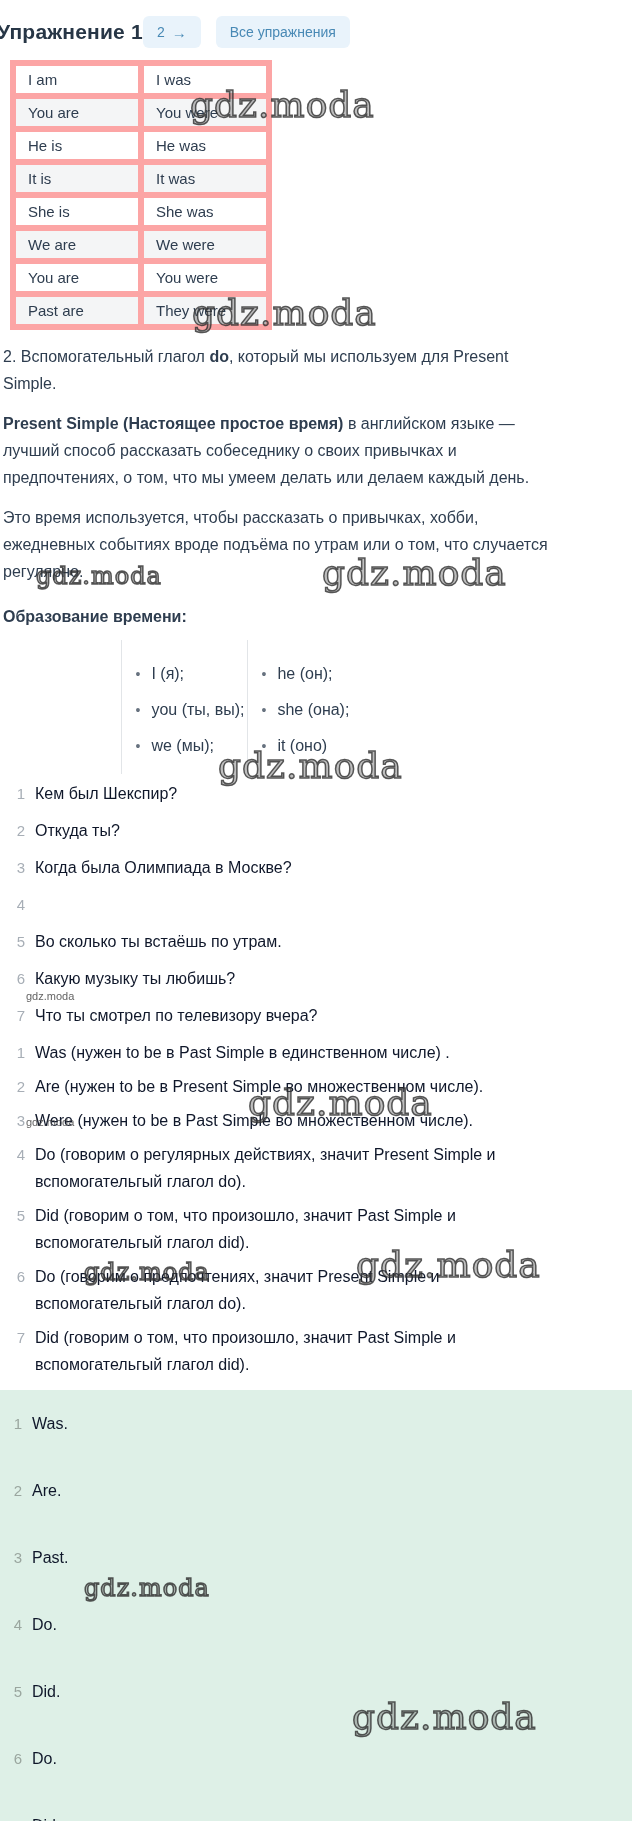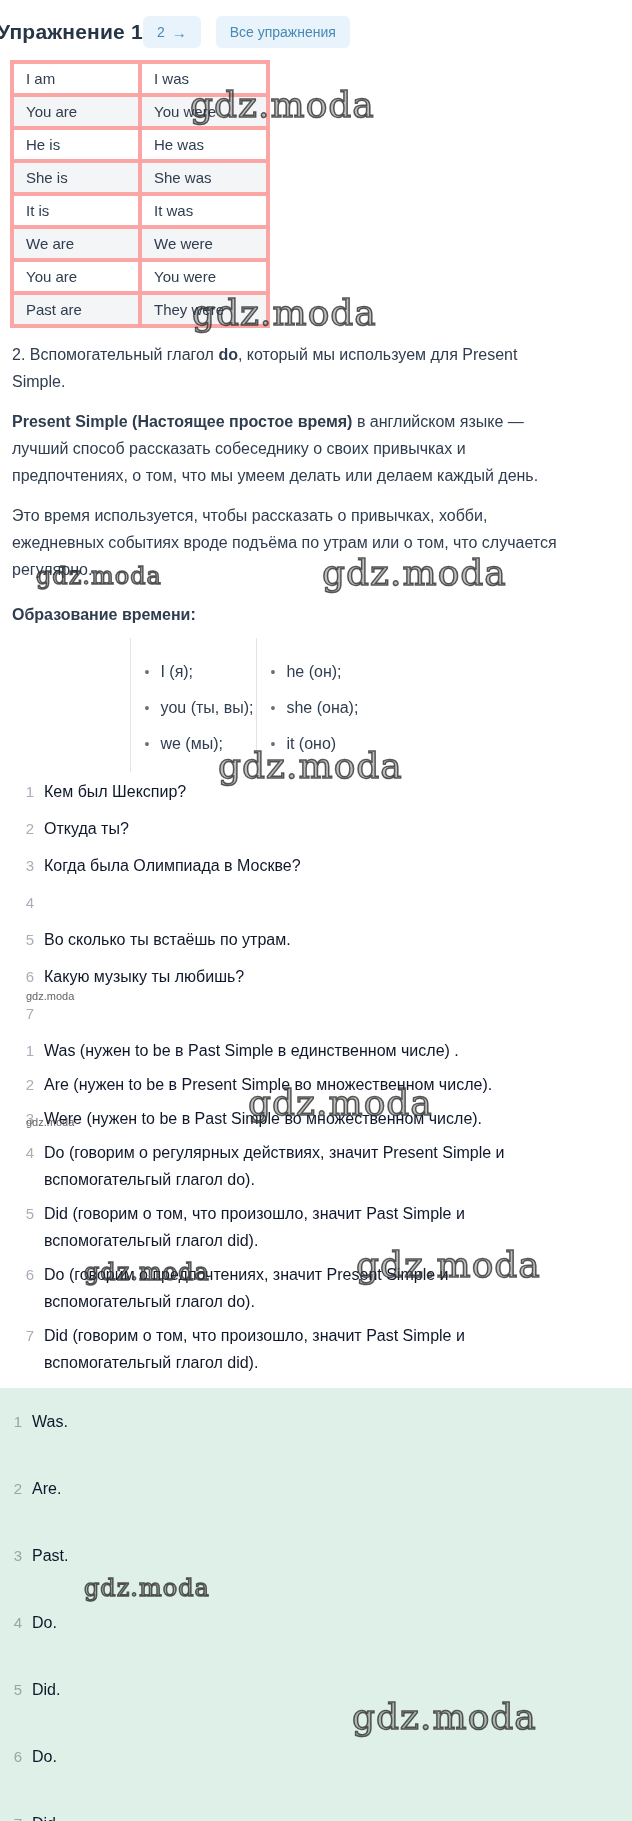--- a/index.html
+++ b/index.html
@@ -44,28 +44,28 @@
   }
   .pill .arrow { font-size: 15px; line-height: 1; }
 
   
   .tobe { border-collapse: collapse; margin-left: 10px; }
   .tobe td {
     width: 128px;
     height: 33px;
     padding: 0 12px;
     font-size: 15px;
-    border: 4px solid #fca5a5;
+    border: 6px solid #fca5a5;
     color: #2e3d4f;
     background: #ffffff;
   }
   .tobe tr:nth-child(even) td { background: #f4f5f6; }
 
   
-  .content { padding-left: 12px; }
+  .content { padding-left: 3px; }
   .para {
     max-width: 548px;
     font-size: 16px;
     line-height: 27px;
     margin-top: 13px;
     color: #2e3d4f;
   }
   .para b { font-weight: 700; }
   .heading-para { margin-top: 18px; font-weight: 700; }
 
@@ -179,27 +179,27 @@
           <td>You are</td>
           <td>You were</td>
         </tr>
 
         <tr>
           <td>He is</td>
           <td>He was</td>
         </tr>
 
         <tr>
+          <td>It is</td>
+          <td>It was</td>
+        </tr>
+
+        <tr>
           <td>She is</td>
           <td>She was</td>
-        </tr>
-
-        <tr>
-          <td>It is</td>
-          <td>It was</td>
         </tr>
 
         <tr>
           <td>We are</td>
           <td>We were</td>
         </tr>
 
         <tr>
           <td>You are</td>
           <td>You were</td>
@@ -294,20 +294,21 @@
           <span class="txt">Во сколько ты встаёшь по утрам.</span>
         </li>
 
         <li>
           <span class="num">6</span>
           <span class="txt">Какую музыку ты любишь?</span>
         </li>
 
         <li>
           <span class="num">7</span>
+          <span class="txt">Что ты смотрел по телевизору вчера?</span>
         </li>
       </ol>
 
     <ol class="numlist elist">
 
         <li>
           <span class="num">1</span>
           <span class="txt">Was (нужен to be в Past Simple в единственном числе) .</span>
         </li>
 

